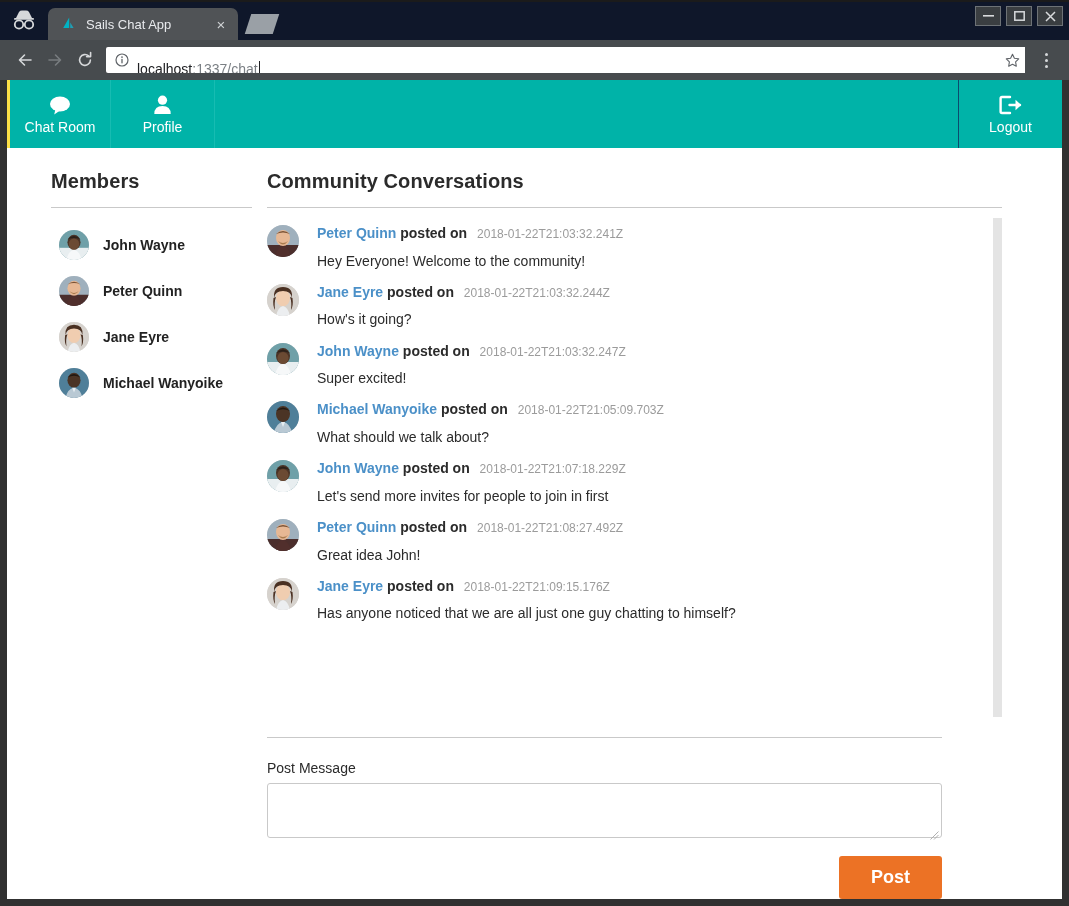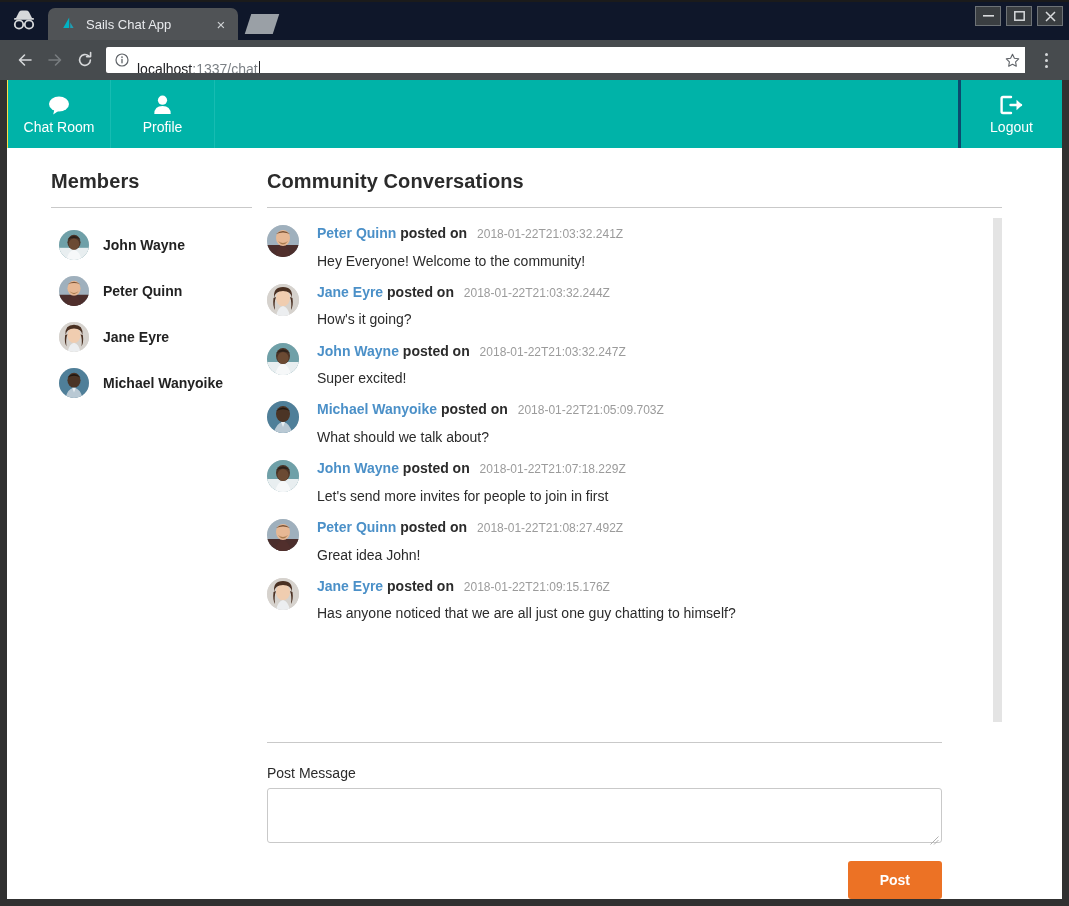--- a/index.html
+++ b/index.html
@@ -152,25 +152,25 @@
     flex: 0 0 68px;
   }
   .nav-item {
     width: 104px;
     display: flex; flex-direction: column;
     align-items: center; justify-content: center;
     color: #ffffff;
     border-right: 1px solid #17bcb2;
     gap: 4px;
   }
-  .nav-item:first-child { border-left: 1px solid #fde047; }
+  .nav-item:first-child { border-left: 3px solid #fde047; }
   .nav-icon { height: 22px; display: flex; align-items: center; justify-content: center; }
   .nav-label { font-size: 14px; line-height: 1; }
   .nav-spacer { flex: 1 1 auto; }
-  .nav-item.right { border-right: none; border-left: 3px solid #0c4a6e; text-align: right; }
+  .nav-item.right { border-right: none; border-left: 1px solid #0c4a6e; text-align: right; }
 
   
   .content {
     flex: 1 1 auto;
     display: flex;
     padding: 22px 0 0 0;
     overflow: hidden;
     position: relative;
   }
   .members-col {
@@ -251,21 +251,21 @@
   }
   .resize-grip {
     position: absolute; right: 2px; bottom: 2px;
     width: 9px; height: 9px;
   }
   .post-row { display: flex; justify-content: flex-end; margin-top: 18px; }
   .post-btn {
     background: #ec7225;
     color: #ffffff;
     border: none; border-radius: 3px;
-    font-size: 14px; font-weight: bold;
+    font-size: 18px; font-weight: bold;
     padding: 11px 32px;
     font-family: "Liberation Sans", sans-serif;
     cursor: pointer;
   }
 </style>
 </head>
 <body>
 
 <div class="window">
 

